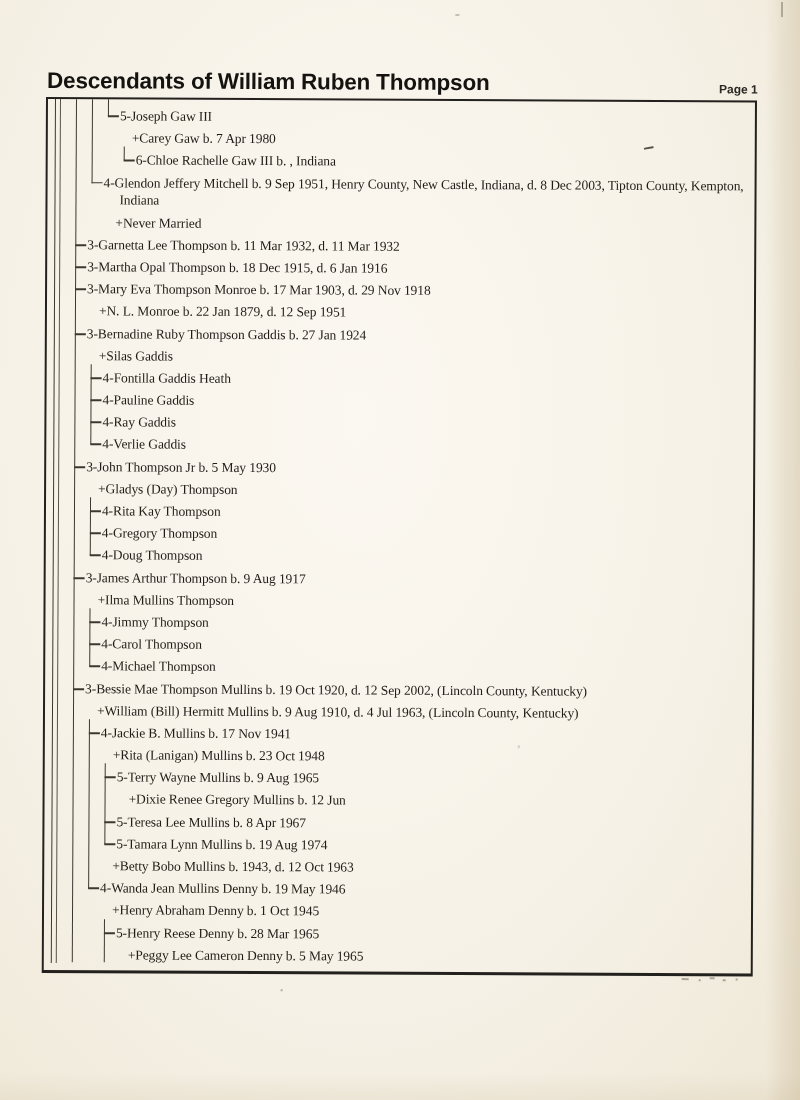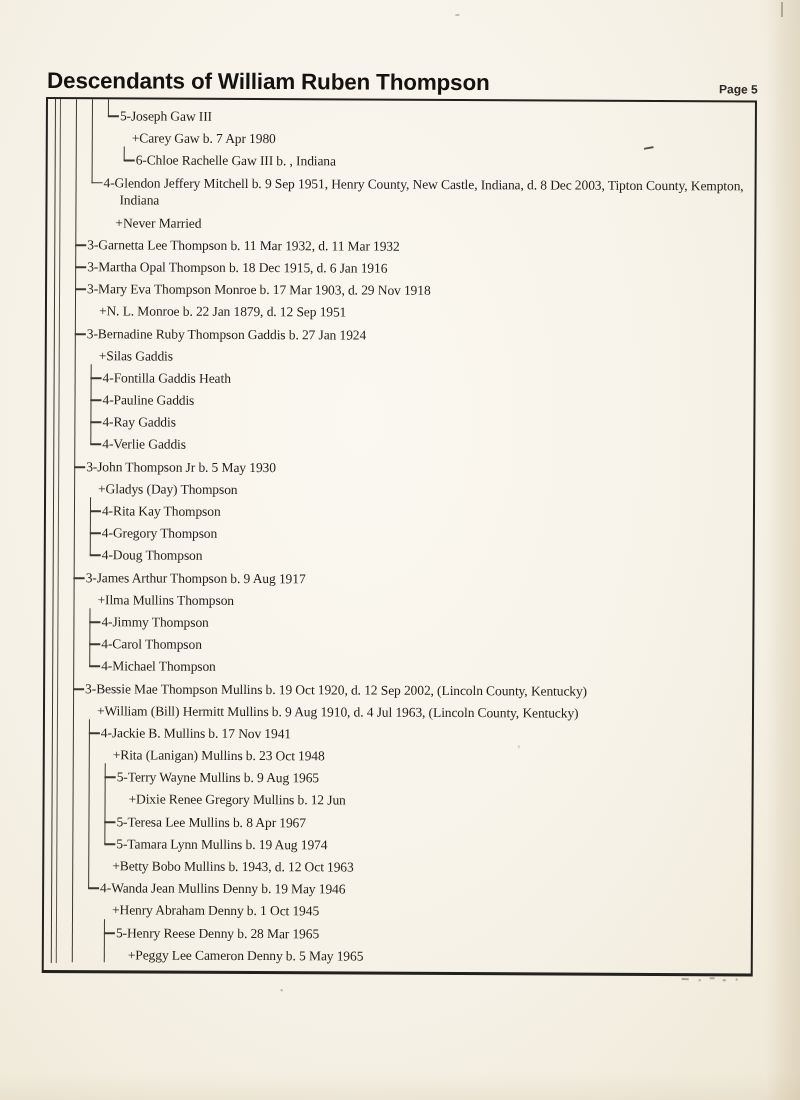--- a/index.html
+++ b/index.html
@@ -54,21 +54,21 @@
 </head>
 <body>
 
 <div class="paper">
   <div class="edge-right"></div>
   <div class="edge-bottom"></div>
   <div class="corner-line"></div>
 
   <div class="content">
     <h1 class="title">Descendants of William Ruben Thompson</h1>
-    <div class="page-label">Page 5</div>
+    <div class="page-label">Page 1</div>
 
     <div class="tree-box">
       <div class="vline spine-a"></div>
       <div class="vline spine-b"></div>
       <div id="rows">
           <div class="row lv-5">5-Joseph Gaw III</div>
           <div class="row lv-5s">+Carey Gaw b. 7 Apr 1980</div>
           <div class="row lv-6">6-Chloe Rachelle Gaw III b. , Indiana</div>
           <div class="row lv-4 wrap">4-Glendon Jeffery Mitchell b. 9 Sep 1951, Henry County, New Castle, Indiana, d. 8 Dec 2003, Tipton County, Kempton,
 Indiana</div>

